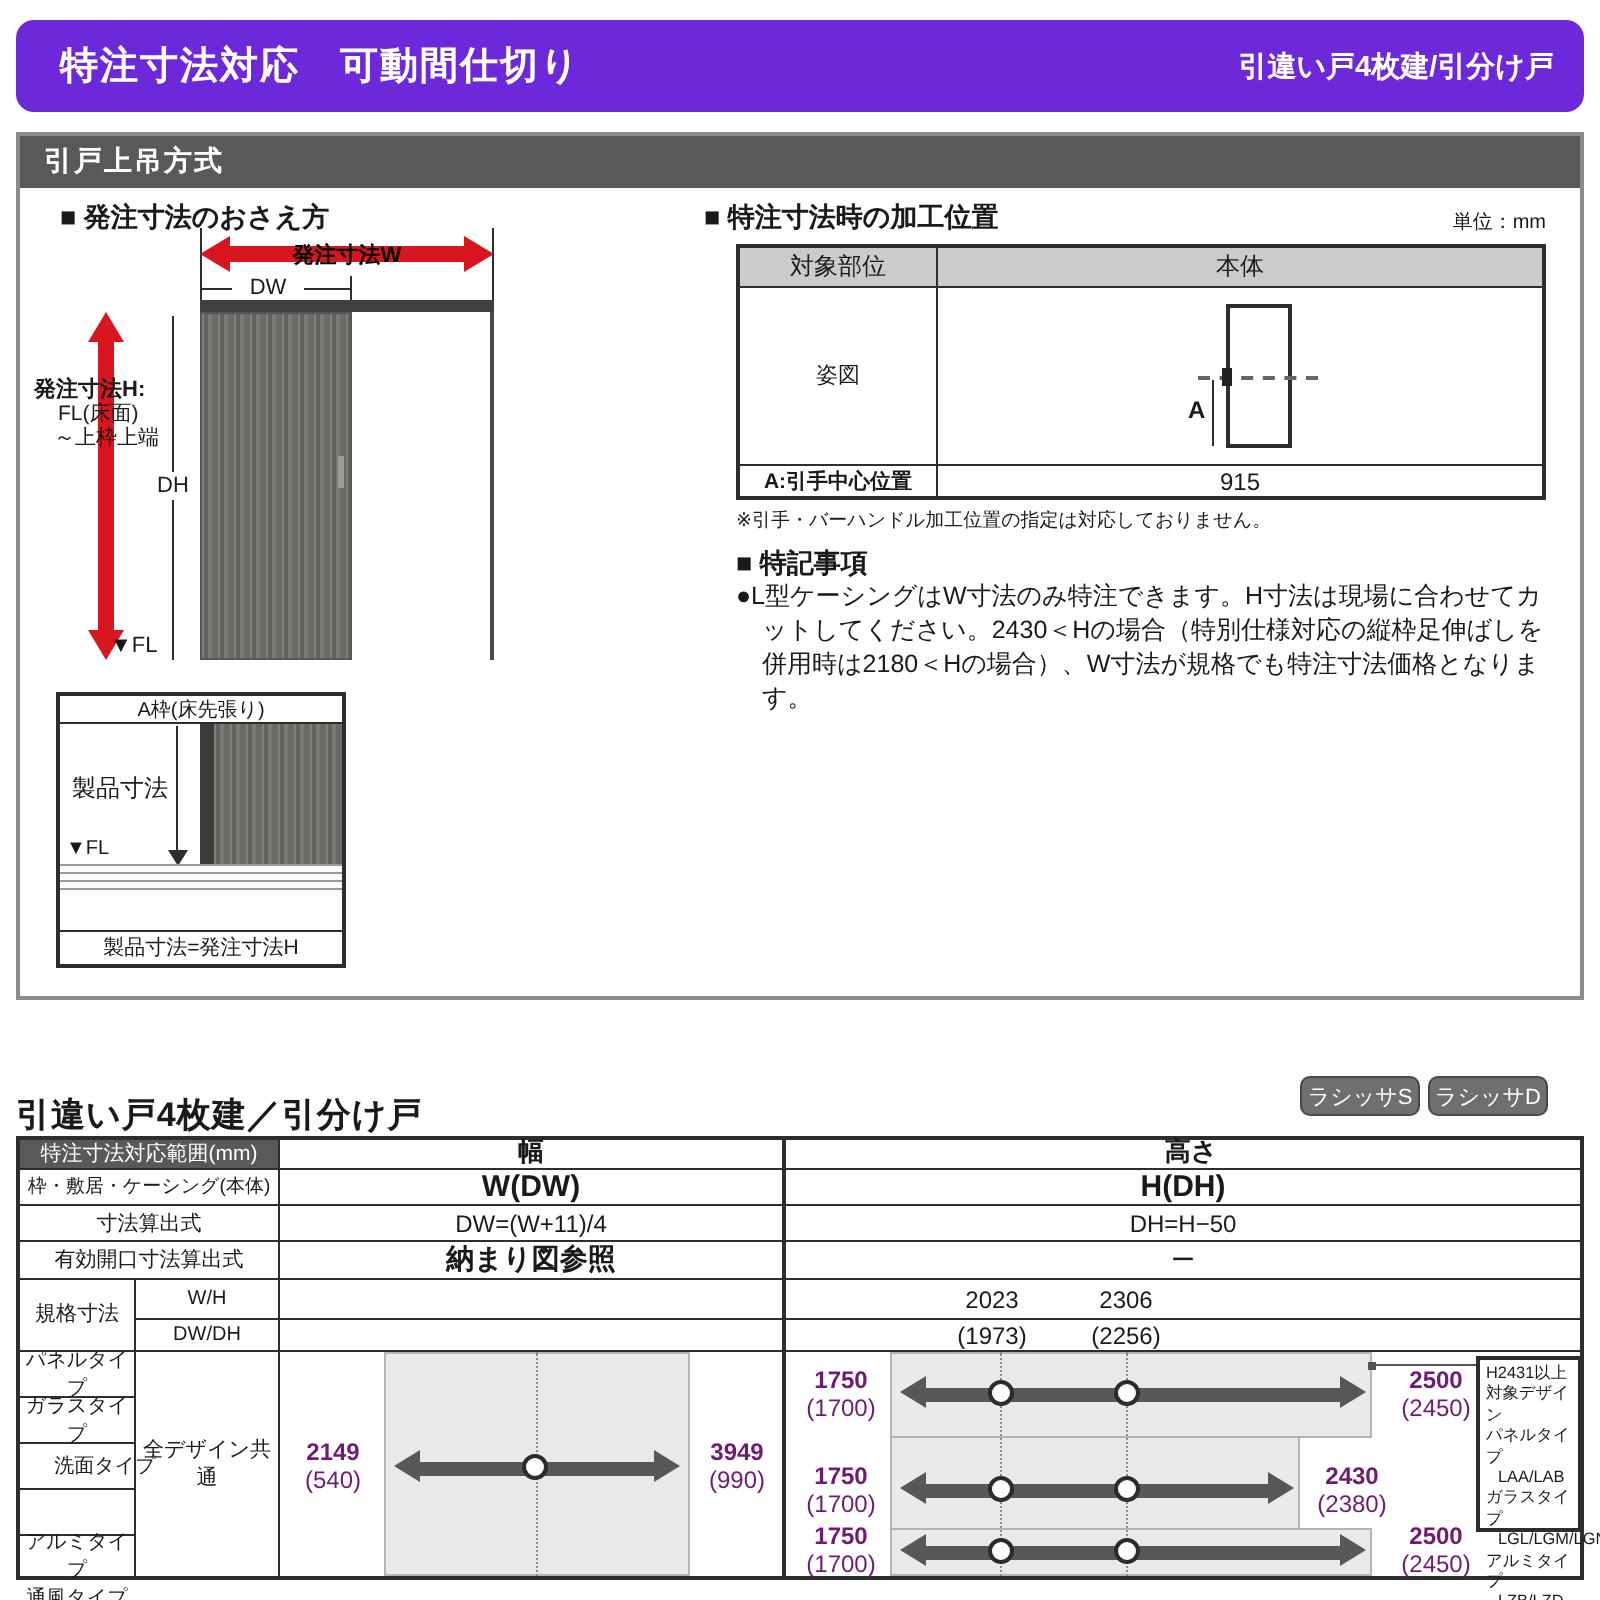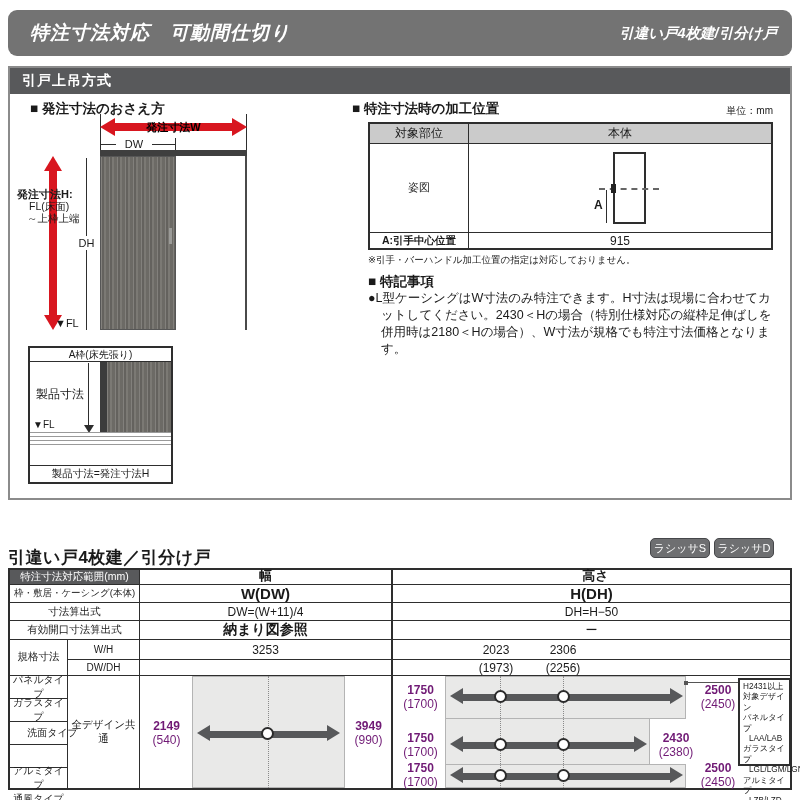--- a/index.html
+++ b/index.html
@@ -6,21 +6,21 @@
   html,body { background:#fff; }
   body { font-family:"Liberation Sans","DejaVu Sans",sans-serif; color:#1a1a1a; }
   .page { position:relative; width:800px; height:800px; background:#ffffff; overflow:hidden; }
   .abs { position:absolute; }
   .ctr { display:flex; align-items:center; justify-content:center; text-align:center; }
   .hline { position:absolute; background:#2e2e2e; height:1px; }
   .vline { position:absolute; background:#2e2e2e; width:1px; }
   .dotv { position:absolute; width:0; border-left:1px dotted #8a8a8a; }
 
   
-  .banner { background:#737373; border-radius:9px; color:#fff;font-style:italic; }
+  .banner { background:#6d28d9; border-radius:9px; color:#fff; }
   .banner .t1 { position:absolute; left:22px; top:0; height:100%; display:flex; align-items:center; font-size:19px; font-weight:bold; letter-spacing:1px; }
   .banner .t2 { position:absolute; right:15px; top:0; height:100%; display:flex; align-items:center; font-size:14.5px; font-weight:bold; }
 
   
   .sec1 { border:2px solid #8b8b8b; background:#fff; }
   .sec1head { position:absolute; left:0; top:0; right:0; height:26px; background:#58595b; color:#fff;
               font-size:14px; font-weight:bold; display:flex; align-items:center; padding-left:12px; letter-spacing:1px; }
   .h2 { font-size:13.5px; font-weight:bold; }
 
   .wood { background-color:#74726d;
@@ -176,21 +176,20 @@
   <div class="cellTxt" style="left:139px;top:603px;width:253px;height:17px;font-size:12px;">DW=(W+11)/4</div>
   <div class="cellTxt" style="left:393px;top:603px;width:397px;height:17px;font-size:12px;">DH=H−50</div>
 
   <div class="cellTxt" style="left:10px;top:621px;width:129px;height:18px;font-size:10.5px;">有効開口寸法算出式</div>
   <div class="cellTxt" style="left:139px;top:621px;width:253px;height:18px;font-size:14px;font-weight:bold;">納まり図参照</div>
   <div class="cellTxt" style="left:393px;top:621px;width:397px;height:18px;font-size:12px;">ー</div>
 
   <div class="cellTxt" style="left:10px;top:639px;width:57px;height:36px;font-size:10.5px;">規格寸法</div>
   <div class="cellTxt" style="left:68px;top:640px;width:71px;height:19px;font-size:10px;">W/H</div>
   <div class="cellTxt" style="left:68px;top:660px;width:71px;height:15px;font-size:10px;">DW/DH</div>
-  <div class="cellTxt" style="left:139px;top:640px;width:253px;height:19px;font-size:12px;">3253</div>
   <div class="cellTxt" style="left:466px;top:640px;width:60px;height:19px;font-size:12px;">2023</div>
   <div class="cellTxt" style="left:533px;top:640px;width:60px;height:19px;font-size:12px;">2306</div>
   <div class="cellTxt" style="left:466px;top:660px;width:60px;height:15px;font-size:12px;">(1973)</div>
   <div class="cellTxt" style="left:533px;top:660px;width:60px;height:15px;font-size:12px;">(2256)</div>
 
   <div class="cellTxt" style="left:10px;top:675px;width:57px;height:23px;font-size:10px;">パネルタイプ</div>
   <div class="cellTxt" style="left:10px;top:698px;width:57px;height:23px;font-size:10px;">ガラスタイプ</div>
   <div class="cellTxt" style="left:24px;top:721px;width:57px;height:23px;font-size:10px;text-align:center;">洗面タイプ</div>
   <div class="cellTxt" style="left:10px;top:744px;width:57px;height:23px;font-size:10px;margin-top:43px;">通風タイプ</div>
   <div class="cellTxt" style="left:10px;top:767px;width:57px;height:21px;font-size:10px;">アルミタイプ</div>

